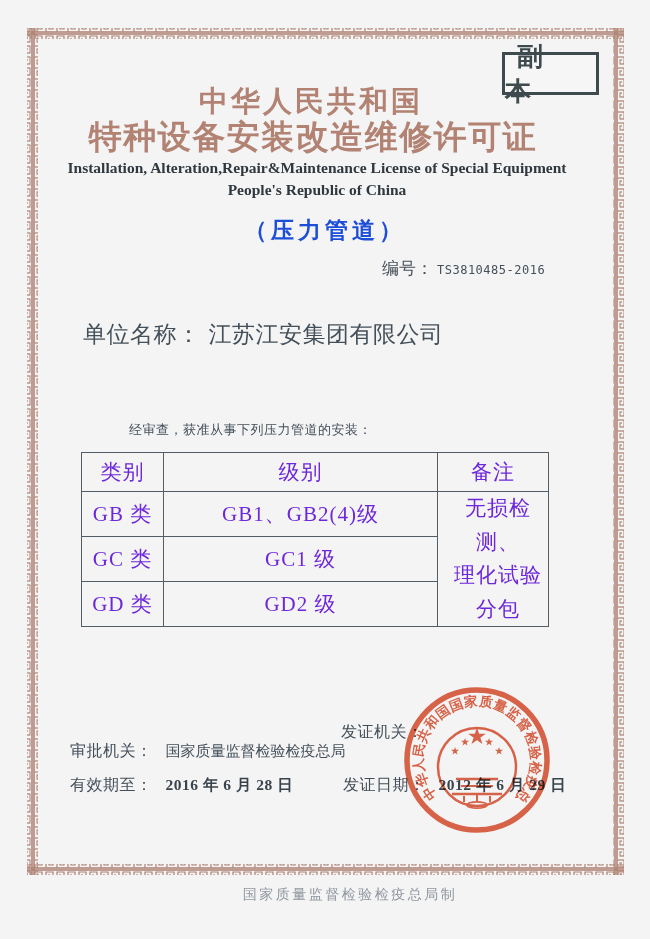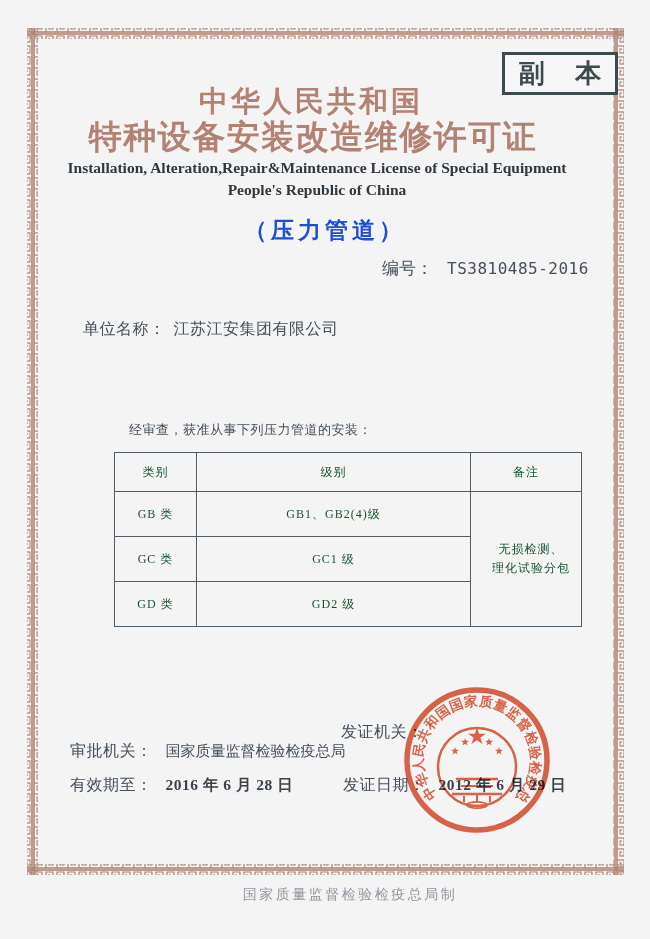--- a/index.html
+++ b/index.html
@@ -5,48 +5,48 @@
   html,body { margin:0; padding:0; background:#ffffff; }
   .page {
     position:relative; width:650px; height:939px;
     background:#f5f4f5;
     font-family:"Liberation Serif","DejaVu Serif",serif;
     color:#434f59; overflow:hidden;
   }
   .frame-svg { position:absolute; left:0; top:0; }
 
   .badge {
-    position:absolute; left:502px; top:52px; width:116px; height:43px;
+    position:absolute; left:502px; top:52px; width:97px; height:43px;
     box-sizing:border-box; border:3px solid #3d4a4e;
     display:flex; align-items:center; justify-content:center;
     font-size:26px; font-weight:bold; color:#3d4a4e;
     letter-spacing:12px; text-indent:12px; background:#f7f6f7;
   }
 
   .center-line { position:absolute; left:0; width:650px; text-align:center; white-space:nowrap; }
   .title-cn1 { top:82px;  font-size:29px; font-weight:700; color:#b28273; letter-spacing:3px; transform:translateX(-14px); }
   .title-cn2 { top:115px; font-size:33px; font-weight:700; color:#b28273; letter-spacing:1.5px; transform:translateX(-12px); }
   .title-en1 { top:159px; font-size:15.5px; font-weight:700; color:#2f383e; transform:translateX(-8px); }
   .title-en2 { top:181px; font-size:15.5px; font-weight:700; color:#2f383e; transform:translateX(-8px); }
   .subtitle  { top:215px; font-size:23px; font-weight:600; color:#1d4ed8; letter-spacing:4px; }
 
   .license-no { position:absolute; left:382px; top:257px; font-size:17px; white-space:nowrap; }
-  .license-no .num { font-family:"DejaVu Sans Mono",monospace; font-size:16px; letter-spacing:0.5px; margin-left:14px; }
+  .license-no .num { font-family:"DejaVu Sans Mono",monospace; font-size:12px; letter-spacing:0.5px; margin-left:4px; }
 
-  .info-row { position:absolute; left:83px; font-size:16px; letter-spacing:0.5px; white-space:nowrap; }
+  .info-row { position:absolute; left:83px; font-size:23px; letter-spacing:0.5px; white-space:nowrap; }
   .row-name { top:319px; }
   .row-addr { top:351px; }
   .info-row .val { margin-left:8px; }
 
   .intro { position:absolute; left:129px; top:421px; font-size:13px; letter-spacing:0.5px; }
 
   .grade-table {
     position:absolute; left:81px; top:452px; width:467px;
     border-collapse:collapse; table-layout:fixed;
-    font-size:12px; color:#14532d;margin-left:33px;
+    font-size:21px; color:#6d28d9;
   }
   .grade-table th, .grade-table td {
     border:1.6px solid #515c64; text-align:center; padding:0;
     font-weight:normal; letter-spacing:1px;
   }
   .grade-table thead tr { height:39px; }
   .grade-table tbody tr { height:45px; }
   .col-cat { width:82px; } .col-lvl { width:274px; } .col-rem { width:111px; }
   .remark-cell { text-align:center; padding-left:10px !important; line-height:1.6; letter-spacing:0.5px; }
 

